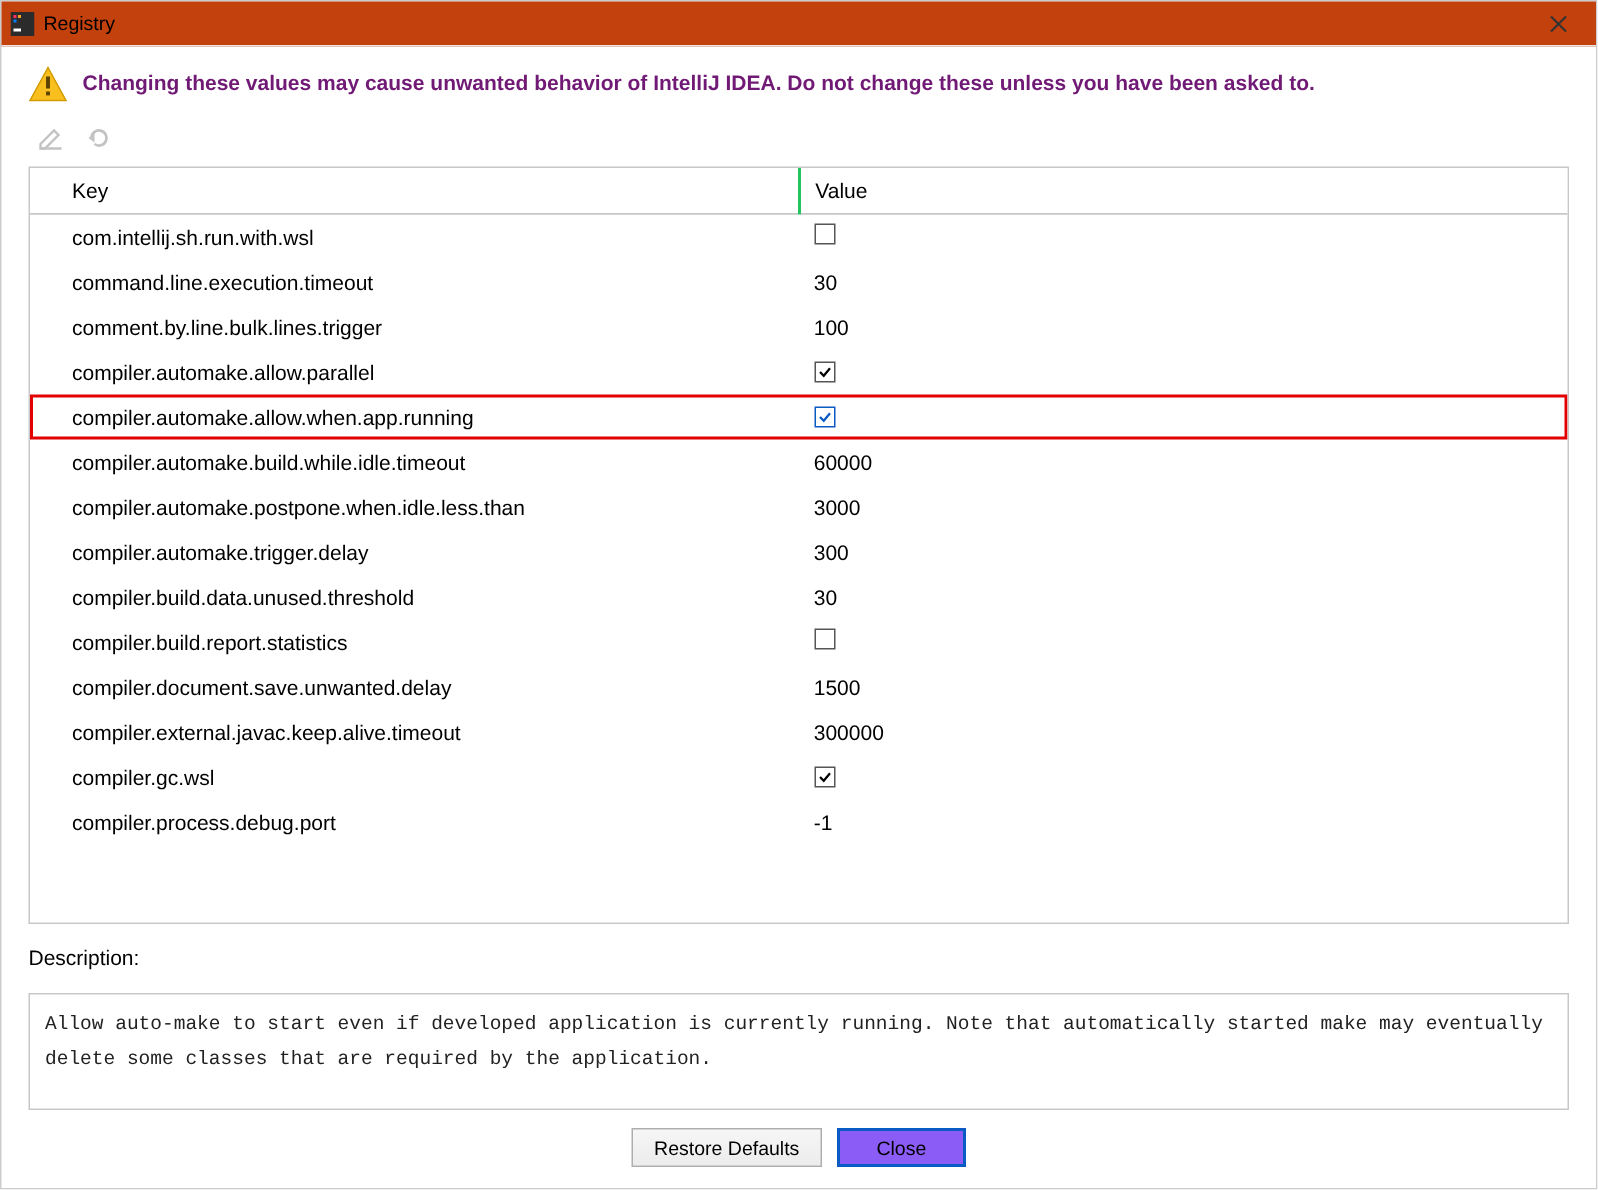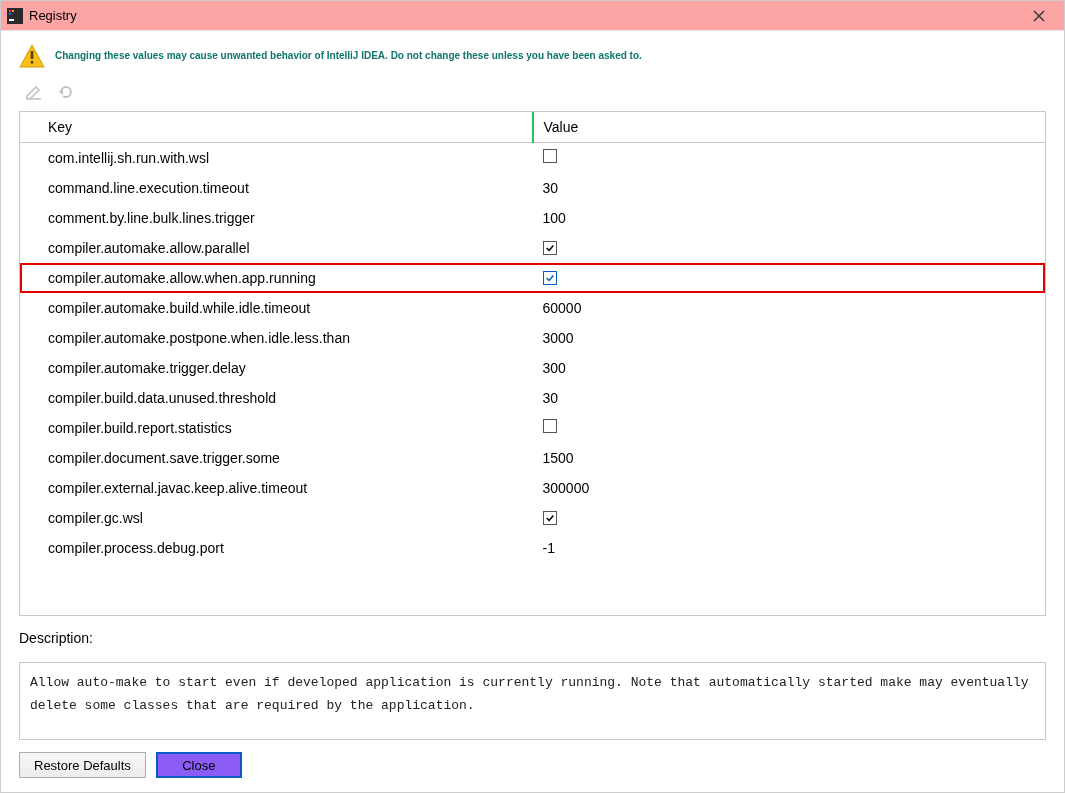--- a/index.html
+++ b/index.html
@@ -19,21 +19,21 @@
     display: flex;
     flex-direction: column;
     border: 1px solid #ccc;
     background: #fff;
   }
   .titlebar {
     height: 30px;
     display: flex;
     align-items: center;
     padding: 0 6px;
-    background: #fca5a5;
+    background: #c2410c;
     border-bottom: 1px solid #e6e6e6;
     position: relative;
   }
   .titlebar .app-icon {
     width: 16px; height: 16px;
     margin-right: 6px;
     display: inline-flex;
     align-items: center;
     justify-content: center;
   }
@@ -57,23 +57,23 @@
     display: flex;
     align-items: center;
     padding: 12px 18px 10px 18px;
   }
   .warning-bar .warn-icon {
     width: 26px; height: 26px;
     margin-right: 10px;
     flex-shrink: 0;
   }
   .warning-bar .warn-text {
-    color: #0f766e;
+    color: #701a75;
     font-weight: 600;
-    font-size: 10px;
+    font-size: 14px;
     line-height: 1.4;
   }
 
   .toolbar {
     display: flex;
     align-items: center;
     gap: 14px;
     padding: 4px 24px 8px 24px;
     color: #a0a0a0;
   }
@@ -161,21 +161,21 @@
     padding: 8px 10px;
     font-family: Consolas, "Courier New", monospace;
     font-size: 13px;
     color: #222;
     line-height: 1.8;
     overflow: auto;
   }
 
   .button-bar {
     display: flex;
-    justify-content: flex-start;
+    justify-content: center;
     gap: 10px;
     padding: 12px 18px 14px 18px;
   }
   .btn {
     min-width: 86px;
     height: 26px;
     padding: 0 14px;
     border: 1px solid #adadad;
     background: linear-gradient(#f6f6f6, #ececec);
     font-size: 13px;
@@ -295,21 +295,21 @@
             </tr>
             <tr>
               <td class="col-key">compiler.build.data.unused.threshold</td>
               <td class="col-value"><span>30</span></td>
             </tr>
             <tr>
               <td class="col-key">compiler.build.report.statistics</td>
               <td class="col-value"><span class="checkbox"></span></td>
             </tr>
             <tr>
-              <td class="col-key">compiler.document.save.trigger.some</td>
+              <td class="col-key">compiler.document.save.unwanted.delay</td>
               <td class="col-value"><span>1500</span></td>
             </tr>
             <tr>
               <td class="col-key">compiler.external.javac.keep.alive.timeout</td>
               <td class="col-value"><span>300000</span></td>
             </tr>
             <tr>
               <td class="col-key">compiler.gc.wsl</td>
               <td class="col-value"><span class="checkbox checked">
                   <svg class="blackcheck" viewBox="0 0 12 12">

